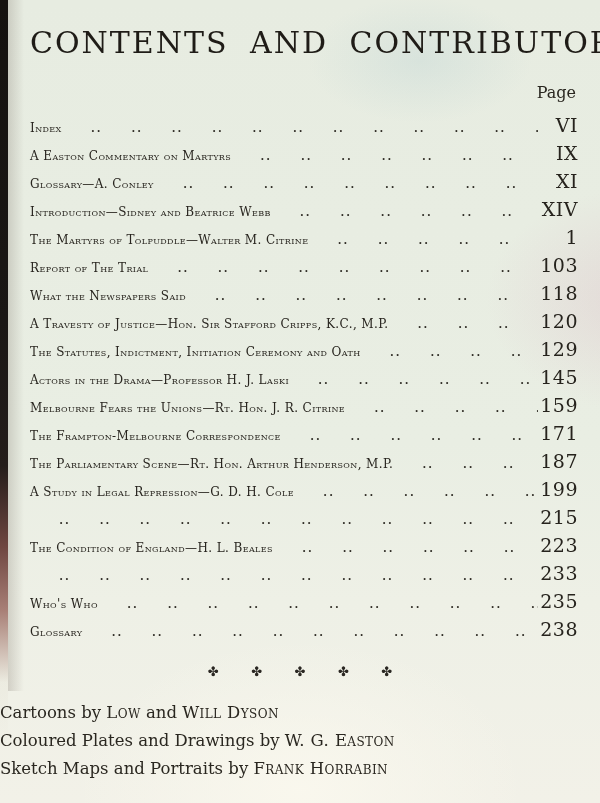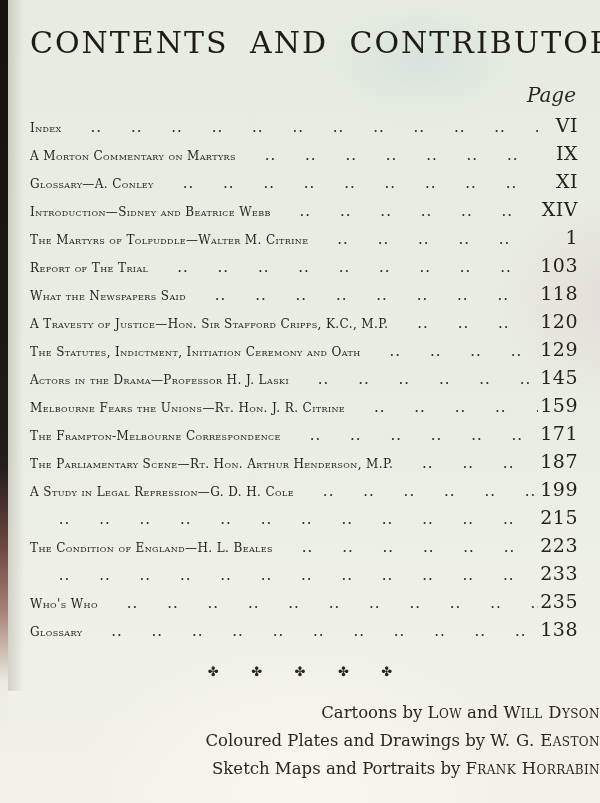--- a/index.html
+++ b/index.html
@@ -47,22 +47,21 @@
     text-align: justify;
     text-align-last: justify;
     color: #1f1c17;
   }
   
   .doc-title::after { content: ""; display: inline-block; width: 100%; }
 
   .page-col-label {
     position: absolute;
     top: 83px; right: 24px;
-    font-style: italic;
-    font-size: 20px;
+    font-size: 16px;
     color: #2a2720;
     text-align: center;
   }
 
   .toc {
     position: absolute;
     top: 111px; left: 30px; right: 22px;
   }
   .toc-row {
     display: flex;
@@ -100,21 +99,21 @@
     top: 662px; left: 0; right: 0;
     text-align: center;
     font-size: 13px;
     line-height: 20px;
     color: #2a2722;
   }
 
   .credits {
     position: absolute;
     top: 699px; left: 0; right: 0;
-    text-align: right;
+    text-align: left;
   }
   .credit-line {
     font-size: 16.5px;
     line-height: 28px;
     color: #2a2720;
   }
   .credit-line .sc {
     font-variant: small-caps;
     letter-spacing: 0.4px;
   }
@@ -129,21 +128,21 @@
 
 <div class="page-col-label">Page</div>
 
 <div class="toc" id="toc-body">
     <div class="toc-row">
       <span class="toc-title">Index</span>
       <span class="leader">&nbsp;&nbsp;&nbsp;&nbsp;&nbsp;..&nbsp;&nbsp;&nbsp;&nbsp;&nbsp;..&nbsp;&nbsp;&nbsp;&nbsp;&nbsp;..&nbsp;&nbsp;&nbsp;&nbsp;&nbsp;..&nbsp;&nbsp;&nbsp;&nbsp;&nbsp;..&nbsp;&nbsp;&nbsp;&nbsp;&nbsp;..&nbsp;&nbsp;&nbsp;&nbsp;&nbsp;..&nbsp;&nbsp;&nbsp;&nbsp;&nbsp;..&nbsp;&nbsp;&nbsp;&nbsp;&nbsp;..&nbsp;&nbsp;&nbsp;&nbsp;&nbsp;..&nbsp;&nbsp;&nbsp;&nbsp;&nbsp;..&nbsp;&nbsp;&nbsp;&nbsp;&nbsp;..&nbsp;&nbsp;&nbsp;&nbsp;&nbsp;..&nbsp;&nbsp;&nbsp;&nbsp;&nbsp;..&nbsp;&nbsp;&nbsp;&nbsp;&nbsp;..&nbsp;&nbsp;&nbsp;&nbsp;&nbsp;..</span>
       <span class="toc-page">VI</span>
     </div>
     <div class="toc-row">
-      <span class="toc-title">A Morton Commentary on Martyrs</span>
+      <span class="toc-title">A Easton Commentary on Martyrs</span>
       <span class="leader">&nbsp;&nbsp;&nbsp;&nbsp;&nbsp;..&nbsp;&nbsp;&nbsp;&nbsp;&nbsp;..&nbsp;&nbsp;&nbsp;&nbsp;&nbsp;..&nbsp;&nbsp;&nbsp;&nbsp;&nbsp;..&nbsp;&nbsp;&nbsp;&nbsp;&nbsp;..&nbsp;&nbsp;&nbsp;&nbsp;&nbsp;..&nbsp;&nbsp;&nbsp;&nbsp;&nbsp;..&nbsp;&nbsp;&nbsp;&nbsp;&nbsp;..&nbsp;&nbsp;&nbsp;&nbsp;&nbsp;..&nbsp;&nbsp;&nbsp;&nbsp;&nbsp;..&nbsp;&nbsp;&nbsp;&nbsp;&nbsp;..&nbsp;&nbsp;&nbsp;&nbsp;&nbsp;..&nbsp;&nbsp;&nbsp;&nbsp;&nbsp;..&nbsp;&nbsp;&nbsp;&nbsp;&nbsp;..&nbsp;&nbsp;&nbsp;&nbsp;&nbsp;..&nbsp;&nbsp;&nbsp;&nbsp;&nbsp;..</span>
       <span class="toc-page">IX</span>
     </div>
     <div class="toc-row">
       <span class="toc-title">Glossary—A. Conley</span>
       <span class="leader">&nbsp;&nbsp;&nbsp;&nbsp;&nbsp;..&nbsp;&nbsp;&nbsp;&nbsp;&nbsp;..&nbsp;&nbsp;&nbsp;&nbsp;&nbsp;..&nbsp;&nbsp;&nbsp;&nbsp;&nbsp;..&nbsp;&nbsp;&nbsp;&nbsp;&nbsp;..&nbsp;&nbsp;&nbsp;&nbsp;&nbsp;..&nbsp;&nbsp;&nbsp;&nbsp;&nbsp;..&nbsp;&nbsp;&nbsp;&nbsp;&nbsp;..&nbsp;&nbsp;&nbsp;&nbsp;&nbsp;..&nbsp;&nbsp;&nbsp;&nbsp;&nbsp;..&nbsp;&nbsp;&nbsp;&nbsp;&nbsp;..&nbsp;&nbsp;&nbsp;&nbsp;&nbsp;..&nbsp;&nbsp;&nbsp;&nbsp;&nbsp;..&nbsp;&nbsp;&nbsp;&nbsp;&nbsp;..&nbsp;&nbsp;&nbsp;&nbsp;&nbsp;..&nbsp;&nbsp;&nbsp;&nbsp;&nbsp;..</span>
       <span class="toc-page">XI</span>
     </div>
     <div class="toc-row">
       <span class="toc-title">Introduction—Sidney and Beatrice Webb</span>
@@ -214,21 +213,21 @@
       <span class="toc-page">233</span>
     </div>
     <div class="toc-row">
       <span class="toc-title">Who's Who</span>
       <span class="leader">&nbsp;&nbsp;&nbsp;&nbsp;&nbsp;..&nbsp;&nbsp;&nbsp;&nbsp;&nbsp;..&nbsp;&nbsp;&nbsp;&nbsp;&nbsp;..&nbsp;&nbsp;&nbsp;&nbsp;&nbsp;..&nbsp;&nbsp;&nbsp;&nbsp;&nbsp;..&nbsp;&nbsp;&nbsp;&nbsp;&nbsp;..&nbsp;&nbsp;&nbsp;&nbsp;&nbsp;..&nbsp;&nbsp;&nbsp;&nbsp;&nbsp;..&nbsp;&nbsp;&nbsp;&nbsp;&nbsp;..&nbsp;&nbsp;&nbsp;&nbsp;&nbsp;..&nbsp;&nbsp;&nbsp;&nbsp;&nbsp;..&nbsp;&nbsp;&nbsp;&nbsp;&nbsp;..&nbsp;&nbsp;&nbsp;&nbsp;&nbsp;..&nbsp;&nbsp;&nbsp;&nbsp;&nbsp;..&nbsp;&nbsp;&nbsp;&nbsp;&nbsp;..&nbsp;&nbsp;&nbsp;&nbsp;&nbsp;..</span>
       <span class="toc-page">235</span>
     </div>
     <div class="toc-row">
       <span class="toc-title">Glossary</span>
       <span class="leader">&nbsp;&nbsp;&nbsp;&nbsp;&nbsp;..&nbsp;&nbsp;&nbsp;&nbsp;&nbsp;..&nbsp;&nbsp;&nbsp;&nbsp;&nbsp;..&nbsp;&nbsp;&nbsp;&nbsp;&nbsp;..&nbsp;&nbsp;&nbsp;&nbsp;&nbsp;..&nbsp;&nbsp;&nbsp;&nbsp;&nbsp;..&nbsp;&nbsp;&nbsp;&nbsp;&nbsp;..&nbsp;&nbsp;&nbsp;&nbsp;&nbsp;..&nbsp;&nbsp;&nbsp;&nbsp;&nbsp;..&nbsp;&nbsp;&nbsp;&nbsp;&nbsp;..&nbsp;&nbsp;&nbsp;&nbsp;&nbsp;..&nbsp;&nbsp;&nbsp;&nbsp;&nbsp;..&nbsp;&nbsp;&nbsp;&nbsp;&nbsp;..&nbsp;&nbsp;&nbsp;&nbsp;&nbsp;..&nbsp;&nbsp;&nbsp;&nbsp;&nbsp;..&nbsp;&nbsp;&nbsp;&nbsp;&nbsp;..</span>
-      <span class="toc-page">138</span>
+      <span class="toc-page">238</span>
     </div>
   </div>
 
 <div class="ornament-row" id="ornament-row">✤   ✤   ✤   ✤   ✤</div>
 
 <div class="credits" id="credits">
     <div class="credit-line"><span>Cartoons by </span><span class="sc">Low</span><span> and </span><span class="sc">Will Dyson</span></div>
     <div class="credit-line"><span>Coloured Plates and Drawings by </span><span class="sc">W. G. Easton</span></div>
     <div class="credit-line"><span>Sketch Maps and Portraits by </span><span class="sc">Frank Horrabin</span></div>
   </div>

